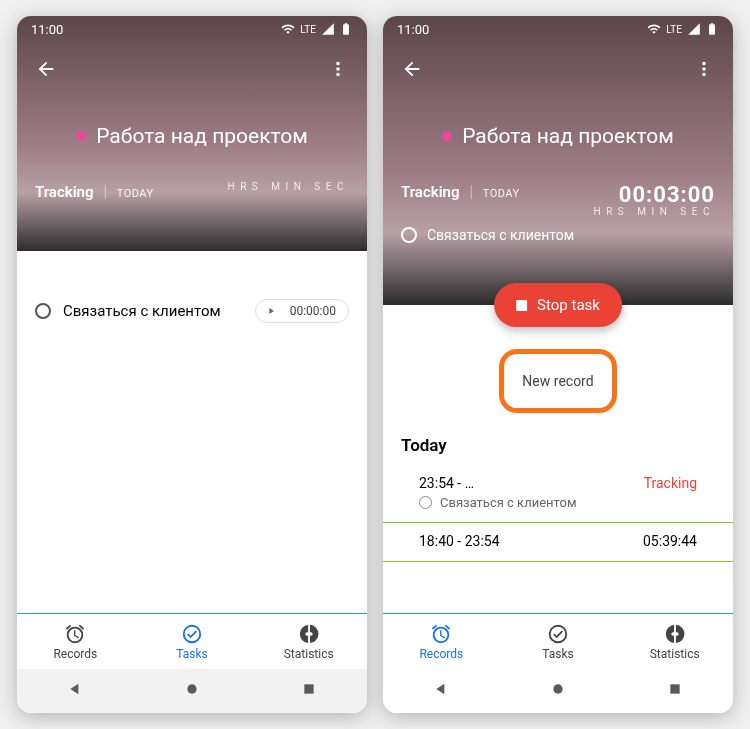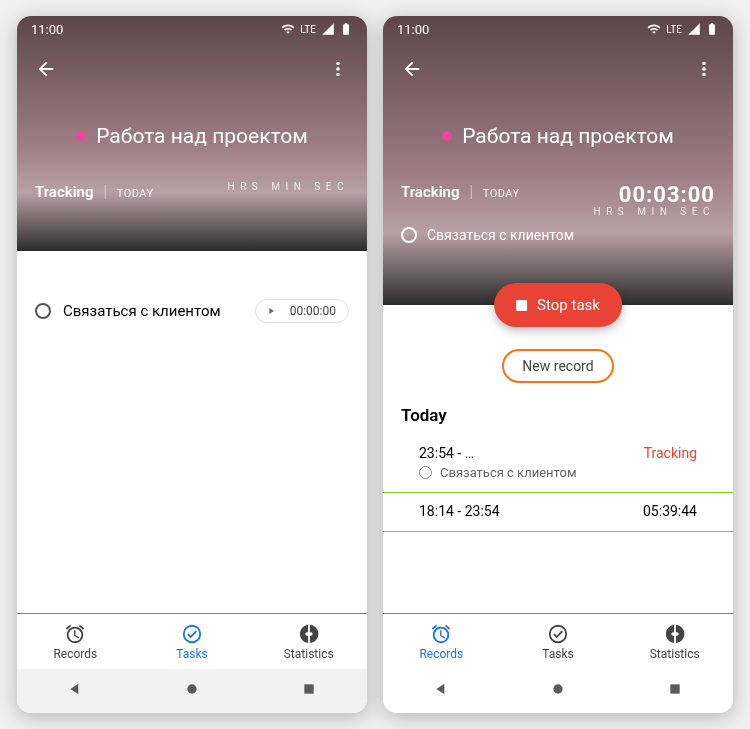--- a/index.html
+++ b/index.html
@@ -114,22 +114,22 @@
   .play-chip {
     display: flex; align-items: center; gap: 14px;
     border: 1px solid #ddd; border-radius: 16px;
     padding: 4px 12px 4px 10px;
     font-size: 12px; color: #444;
     cursor: pointer;
   }
   .play-chip svg { width: 10px; height: 10px; fill: #666; }
   .chip-row { display:flex; justify-content:center; margin-top: 4px; }
   .chip {
-    border: 2px solid #f97316; border-radius: 18px;
-    padding: 7px 18px; font-size: 14px; color: #444;
+    border: 5px solid #f97316; border-radius: 18px;
+    padding: 19px 18px; font-size: 14px; color: #444;
     cursor: pointer;
   }
   .section-title {
     font-size: 17px; font-weight: 600;
     padding: 22px 18px 10px;
   }
   .record {
     padding: 10px 36px 12px;
     border-bottom: 1px solid #84cc16;
     font-size: 14px;
@@ -323,21 +323,21 @@
         <span class="tracking-flag">Tracking</span>
       </div>
       <div class="record-sub">
         <span class="ring small"></span>
         <span>Связаться с клиентом</span>
       </div>
     </div>
 
     <div class="record">
       <div class="record-top">
-        <span>18:14 - 23:54</span>
+        <span>18:40 - 23:54</span>
         <span>05:39:44</span>
       </div>
     </div>
   </div>
 
   <div class="bottomnav">
     <div class="nav-item active">
       <svg viewBox="0 0 24 24">
           <path d="M22 5.72l-4.6-3.86-1.29 1.53 4.6 3.86L22 5.72zM7.88 3.39L6.6 1.86 2 5.71l1.29 1.53 4.59-3.85zM12 4a9 9 0 100 18 9 9 0 000-18zm0 16a7 7 0 110-14 7 7 0 010 14zm.5-12H11v6l4.75 2.85.75-1.23-4-2.37V8z"></path>
         </svg>

